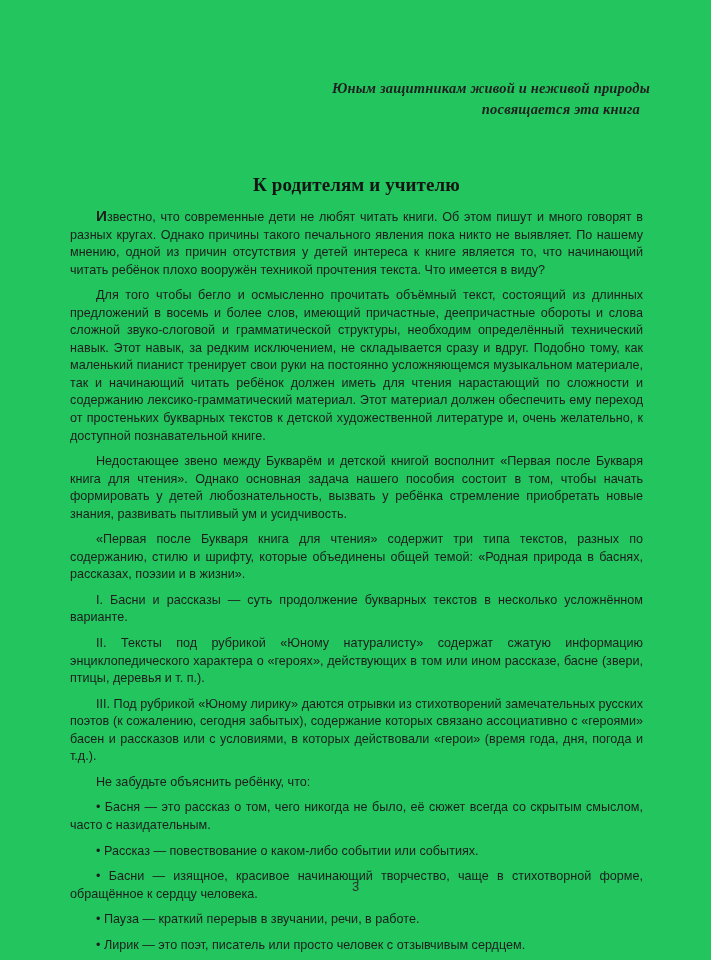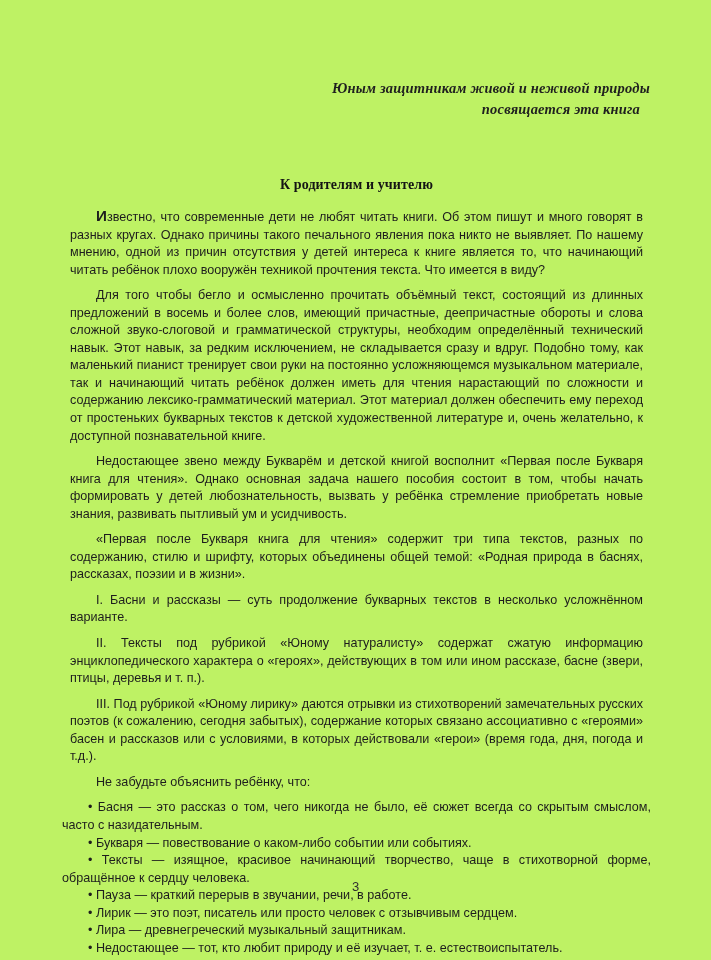--- a/index.html
+++ b/index.html
@@ -12,21 +12,21 @@
     height: 960px;
     font-family: "Liberation Sans", sans-serif;
     color: #1a1a1a;
     -webkit-font-smoothing: antialiased;
   }
 
   .page {
     position: relative;
     width: 711px;
     height: 960px;
-    background: #bef264;
+    background: #22c55e;
     box-sizing: border-box;
   }
 
   
   .epigraph {
     position: absolute;
     top: 78px;
     left: 62px;
     width: 588px;
     text-align: right;
@@ -49,21 +49,21 @@
     top: 175px;
     left: 62px;
     width: 589px;
   }
 
   h1.section-title {
     margin: 0 0 14px 0;
     text-align: center;
     font-family: "Liberation Serif", "DejaVu Serif", serif;
     font-weight: 700;
-    font-size: 14px;
+    font-size: 19px;
     line-height: 20px;
     color: #141414;
     letter-spacing: 0.1px;
   }
 
   p.body {
     margin: 8px;
     text-align: justify;
     text-justify: inter-word;
     font-size: 12.6px;
@@ -88,21 +88,21 @@
     line-height: 19px;
     color: #141414;
   }
 
   ul.defs {
     list-style: none;
     margin: 0;
     padding: 0;
   }
   ul.defs li {
-    margin: 0;
+    margin: 8px;
     padding: 0;
     text-align: justify;
     font-size: 12.6px;
     line-height: 17.55px;
     color: #1d1d1d;
     text-indent: 26px;
   }
   ul.defs li .bullet {
     font-size: 12.6px;
   }
@@ -137,30 +137,30 @@
 
     <h1 class="section-title">К родителям и учителю</h1>
 
     <p class="body"><span class="dropcap">И</span><span>звестно, что современные дети не любят читать книги. Об этом пишут и много говорят в разных кругах. Однако причины такого печального явления пока никто не выявляет. По нашему мнению, одной из причин отсутствия у детей интереса к книге является то, что начинающий читать ребёнок плохо вооружён техникой прочтения текста. Что имеется в виду?</span></p>
 
     <p class="body">Для того чтобы бегло и осмысленно прочитать объёмный текст, состоящий из длинных предложений в восемь и более слов, имеющий причастные, деепричастные обороты и слова сложной звуко-слоговой и грамматической структуры, необходим определённый технический навык. Этот навык, за редким исключением, не складывается сразу и вдруг. Подобно тому, как маленький пианист тренирует свои руки на постоянно усложняющемся музыкальном материале, так и начинающий читать ребёнок должен иметь для чтения нарастающий по сложности и содержанию лексико-грамматический материал. Этот материал должен обеспечить ему переход от простеньких букварных текстов к детской художественной литературе и, очень желательно, к доступной познавательной книге.</p>
 
     <p class="body">Недостающее звено между Букварём и детской книгой восполнит «Первая после Букваря книга для чтения». Однако основная задача нашего пособия состоит в том, чтобы начать формировать у детей любознательность, вызвать у ребёнка стремление приобретать новые знания, развивать пытливый ум и усидчивость.</p>
 
 
-    <p class="body">«Первая после Букваря книга для чтения» содержит три типа текстов, разных по содержанию, стилю и шрифту, которых объединены общей темой: «Родная природа в баснях, рассказах, поэзии и в жизни».</p>
+    <p class="body">«Первая после Букваря книга для чтения» содержит три типа текстов, разных по содержанию, стилю и шрифту, которые объединены общей темой: «Родная природа в баснях, рассказах, поэзии и в жизни».</p>
     <p class="body">I. Басни и рассказы — суть продолжение букварных текстов в несколько усложнённом варианте.</p>
     <p class="body">II. Тексты под рубрикой «Юному натуралисту» содержат сжатую информацию энциклопедического характера о «героях», действующих в том или ином рассказе, басне (звери, птицы, деревья и т. п.).</p>
     <p class="body">III. Под рубрикой «Юному лирику» даются отрывки из стихотворений замечательных русских поэтов (к сожалению, сегодня забытых), содержание которых связано ассоциативно с «героями» басен и рассказов или с условиями, в которых действовали «герои» (время года, дня, погода и т.д.).</p>
     <p class="body">Не забудьте объяснить ребёнку, что:</p>
 
     <ul class="defs">
       <li><span class="bullet">•</span> <span class="term">Басня</span><span> — это рассказ о том, чего никогда не было, её сюжет всегда со скрытым смыслом, часто с назидательным.</span></li>
-      <li><span class="bullet">•</span> <span class="term">Букваря</span><span> — повествование о каком-либо событии или событиях.</span></li>
-      <li><span class="bullet">•</span> <span class="term">Тексты</span><span> — изящное, красивое начинающий творчество, чаще в стихотворной форме, обращённое к сердцу человека.</span></li>
+      <li><span class="bullet">•</span> <span class="term">Рассказ</span><span> — повествование о каком-либо событии или событиях.</span></li>
+      <li><span class="bullet">•</span> <span class="term">Басни</span><span> — изящное, красивое начинающий творчество, чаще в стихотворной форме, обращённое к сердцу человека.</span></li>
       <li><span class="bullet">•</span> <span class="term">Пауза</span><span> — краткий перерыв в звучании, речи, в работе.</span></li>
       <li><span class="bullet">•</span> <span class="term">Лирик</span><span> — это поэт, писатель или просто человек с отзывчивым сердцем.</span></li>
       <li><span class="bullet">•</span> <span class="term">Лира</span><span> — древнегреческий музыкальный защитникам.</span></li>
       <li><span class="bullet">•</span> <span class="term">Недостающее</span><span> — тот, кто любит природу и её изучает, т. е. естествоиспытатель.</span></li>
     </ul>
 
   </div>
 
   <div class="folio">3</div>
 

